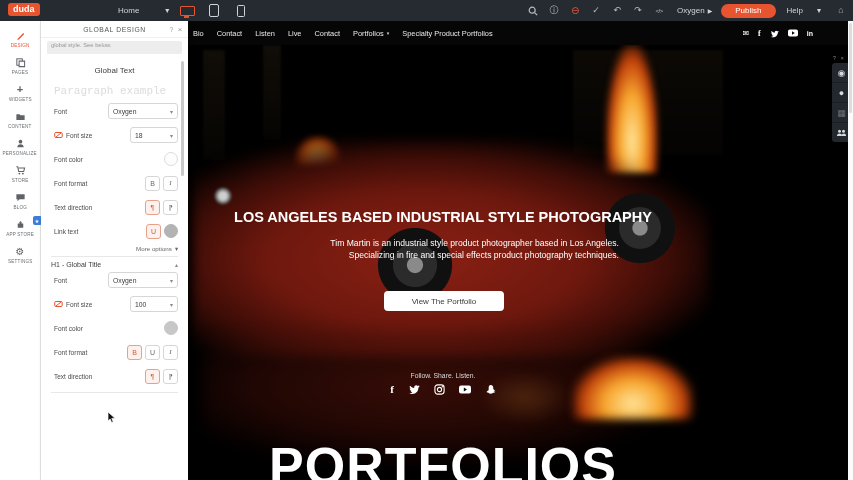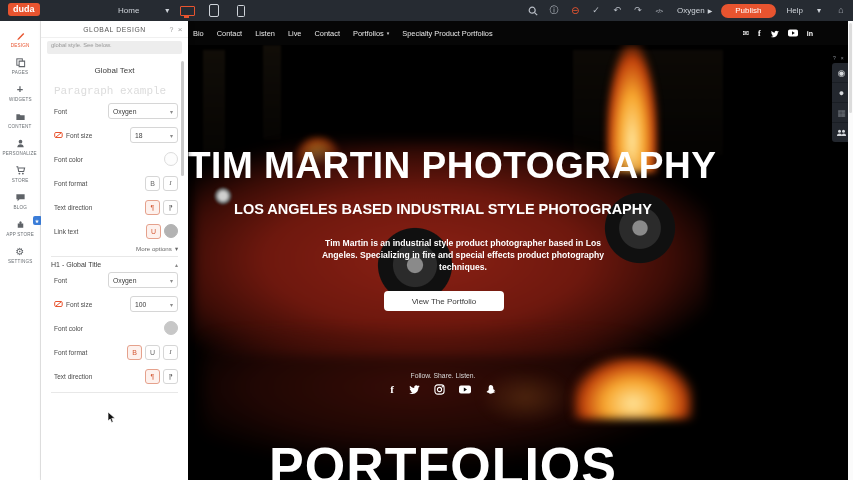--- a/index.html
+++ b/index.html
@@ -96,23 +96,23 @@
   .headlight{position:absolute;left:26px;top:142px;width:18px;height:18px;border-radius:50%;filter:blur(1px);
      background:radial-gradient(circle,#cfcfcf 0 30%,#555 60%,rgba(0,0,0,0) 72%);}
   .flame{position:absolute;filter:blur(3px);
      background:radial-gradient(ellipse at 50% 75%, #ffe49a 0%, #f7a62e 34%, #c2420b 60%, rgba(60,15,0,0) 76%);}
   .glow{position:absolute;filter:blur(5px);opacity:.55;
      background:radial-gradient(ellipse, #6b3a16 0%, rgba(40,20,5,0) 70%);}
   
   .hero-col{position:absolute;left:0;top:0;width:510px;height:459px;z-index:10;text-align:center;}
   .hero-title{position:absolute;left:0;top:124px;width:510px;color:#fff;font-weight:bold;
               font-size:37px;letter-spacing:.5px;white-space:nowrap;}
-  .hero-sub{position:absolute;left:0;top:180px;width:510px;color:#fff;font-weight:bold;font-size:14.5px;}
-  .hero-body{position:absolute;left:119px;top:216px;width:312px;color:#fff;font-weight:bold;
-             font-size:8.6px;line-height:12px;text-align:center;}
+  .hero-sub{position:absolute;left:0;top:188px;width:510px;color:#fff;font-weight:bold;font-size:14.5px;}
+  .hero-body{position:absolute;left:119px;top:216px;width:312px;color:#fff;font-weight:normal;
+             font-size:8.6px;line-height:12px;text-align:right;}
   .cta{position:absolute;left:196px;top:270px;width:120px;height:20px;background:#fff;border-radius:4px;
        color:#3a3a3a;font-size:8px;display:flex;align-items:center;justify-content:center;}
   .follow-txt{position:absolute;left:0;top:351px;width:510px;color:#d8d8d8;font-size:6.8px;}
   .follow-row{position:absolute;left:0;top:362px;width:510px;display:flex;align-items:center;
               justify-content:center;gap:14px;}
   .fr-ic{color:#fff;display:flex;align-items:center;justify-content:center;}
   .portfolios{position:absolute;left:0;top:415px;width:510px;color:#fff;font-weight:bold;
               font-size:52px;letter-spacing:1px;}
   
   .fwidget-head{position:absolute;left:833px;top:55px;width:18px;color:#8b9097;font-size:5px;
@@ -423,21 +423,20 @@
       <span class="ns-ic">
         <svg width="10" height="8" viewBox="0 0 10 8">
             <rect x="0" y="0.5" width="10" height="7" rx="1.8" fill="#fff"></rect>
             <polygon points="4,2.3 6.8,4 4,5.7" fill="#060606"></polygon>
           </svg>
       </span>
       <span class="ns-ic inletter">in</span>
     </div>
 
     <div class="hero-col">
-      <div class="hero-title">TIM MARTIN PHOTOGRAPHY</div>
       <div class="hero-sub">LOS ANGELES BASED INDUSTRIAL STYLE PHOTOGRAPHY</div>
       <div class="hero-body">Tim Martin is an industrial style product photographer based in Los Angeles. Specializing in fire and special effects product photography techniques.</div>
       <div class="cta">View The Portfolio</div>
       <div class="follow-txt">Follow. Share. Listen.</div>
       <div class="follow-row">
         <span class="fr-ic fletter" style="font-size:11px;">f</span>
         <span class="fr-ic">
           <svg width="12" height="12" viewBox="0 0 12 12">
               <path d="M11 2.6c-.4.2-.8.3-1.2.4A2.1 2.1 0 0 0 6.2 4.9C4.5 4.8 3 4 2 2.8c-.6 1-.3 2.2.7 2.9-.3 0-.7-.1-1-.3 0 1 .8 2 1.8 2.2-.3.1-.7.1-1 .05.3.9 1.1 1.5 2.1 1.5A4.3 4.3 0 0 1 1 10.2 6 6 0 0 0 4.3 11c3.9 0 6.1-3.2 6.1-6v-.3c.4-.3.8-.7 1.1-1.1z" fill="#fff"></path>
             </svg>

